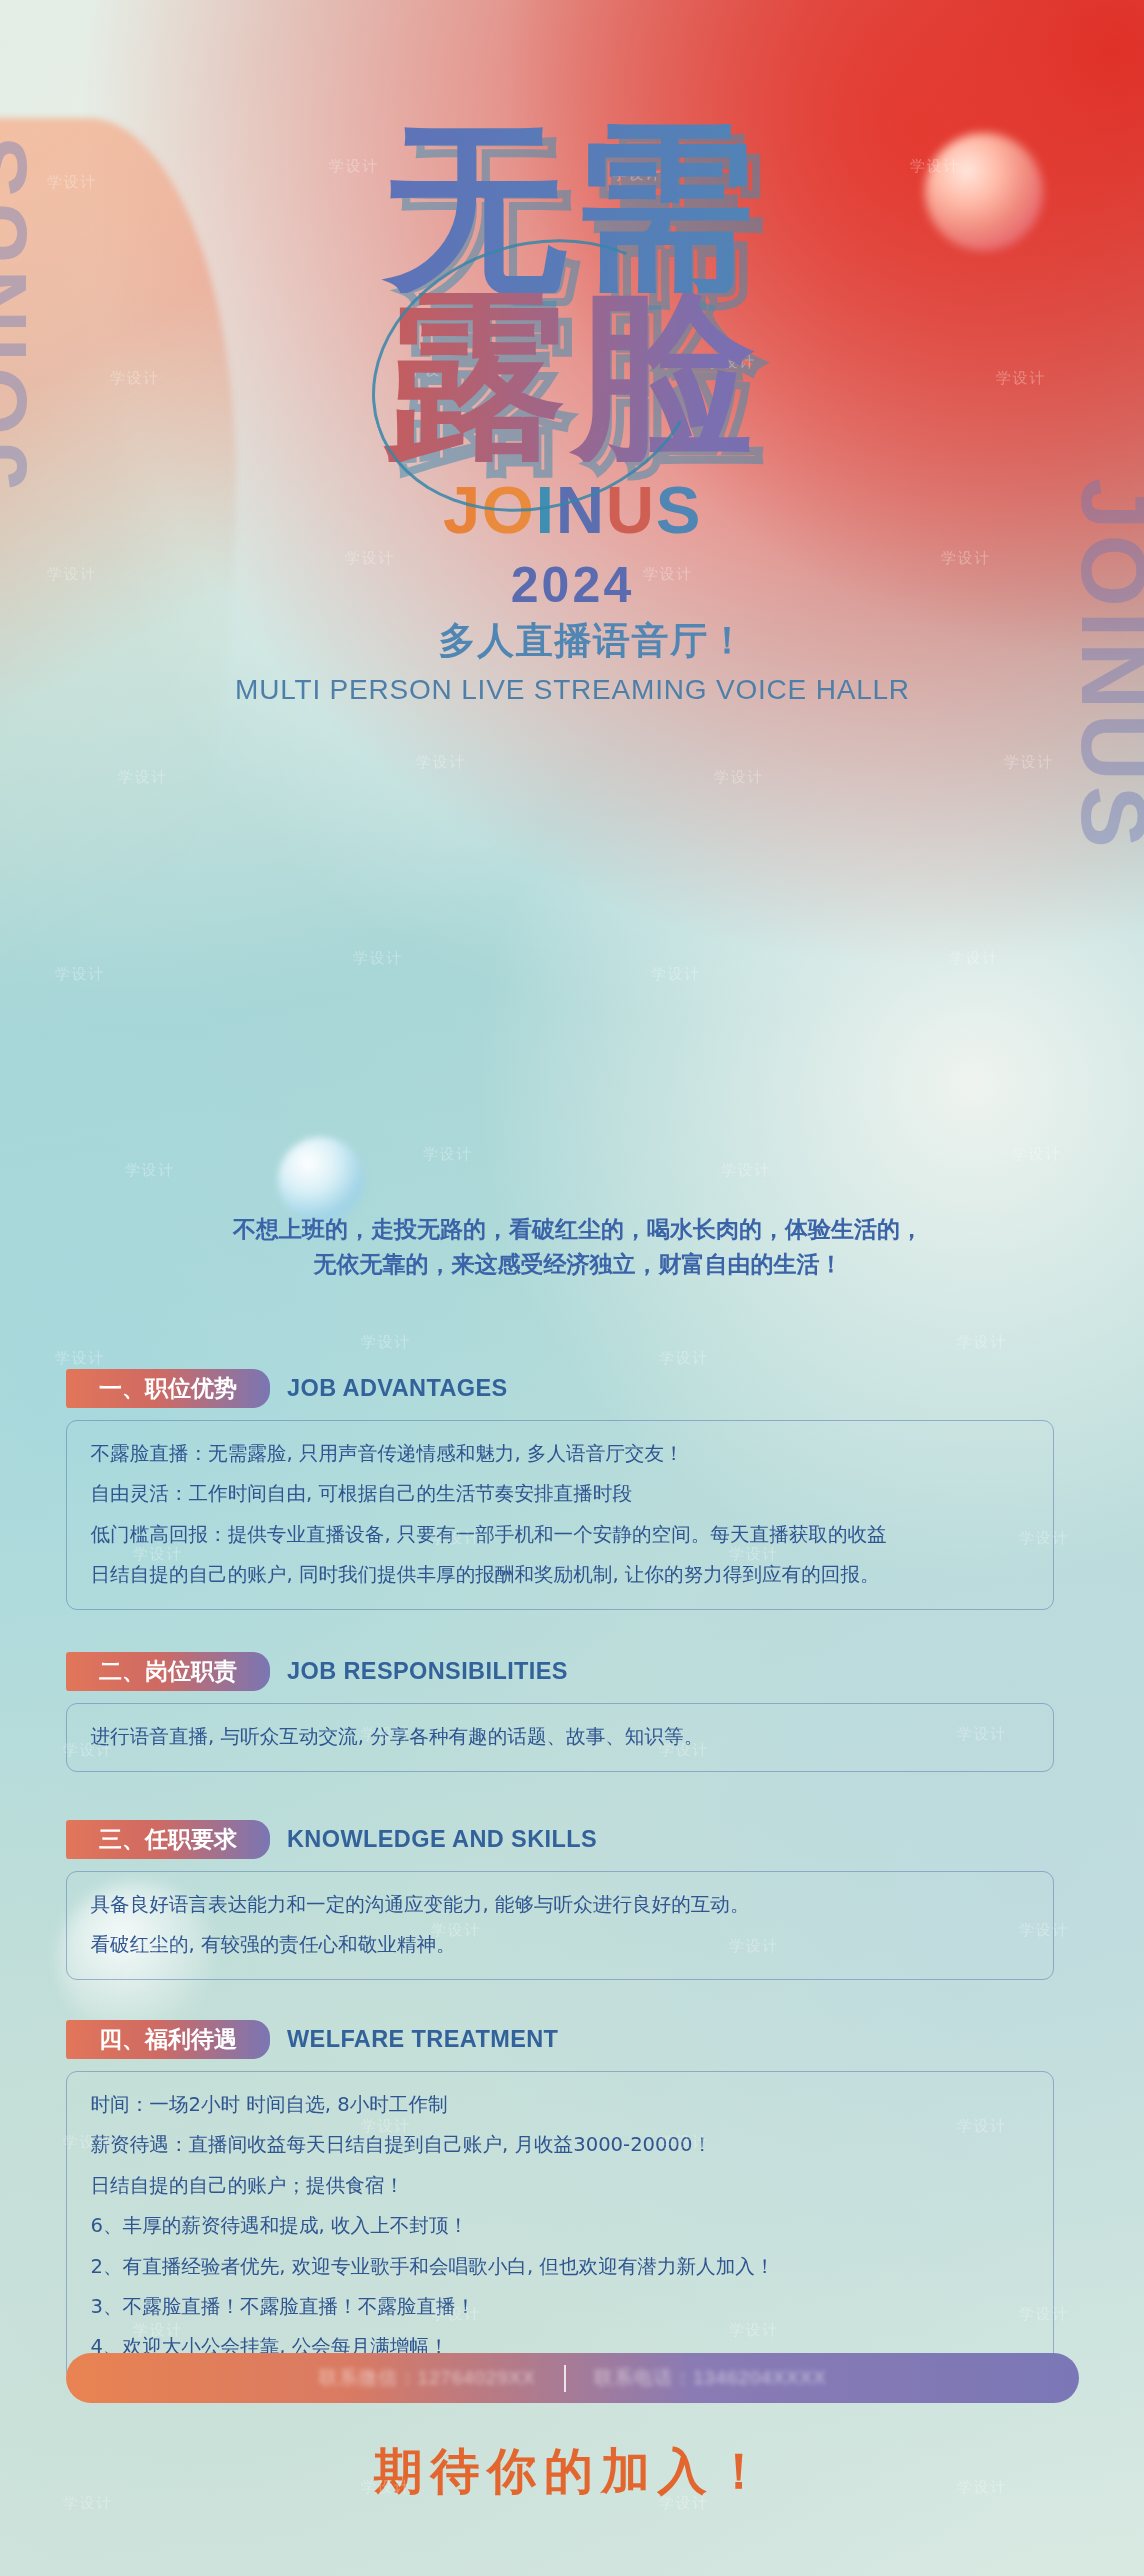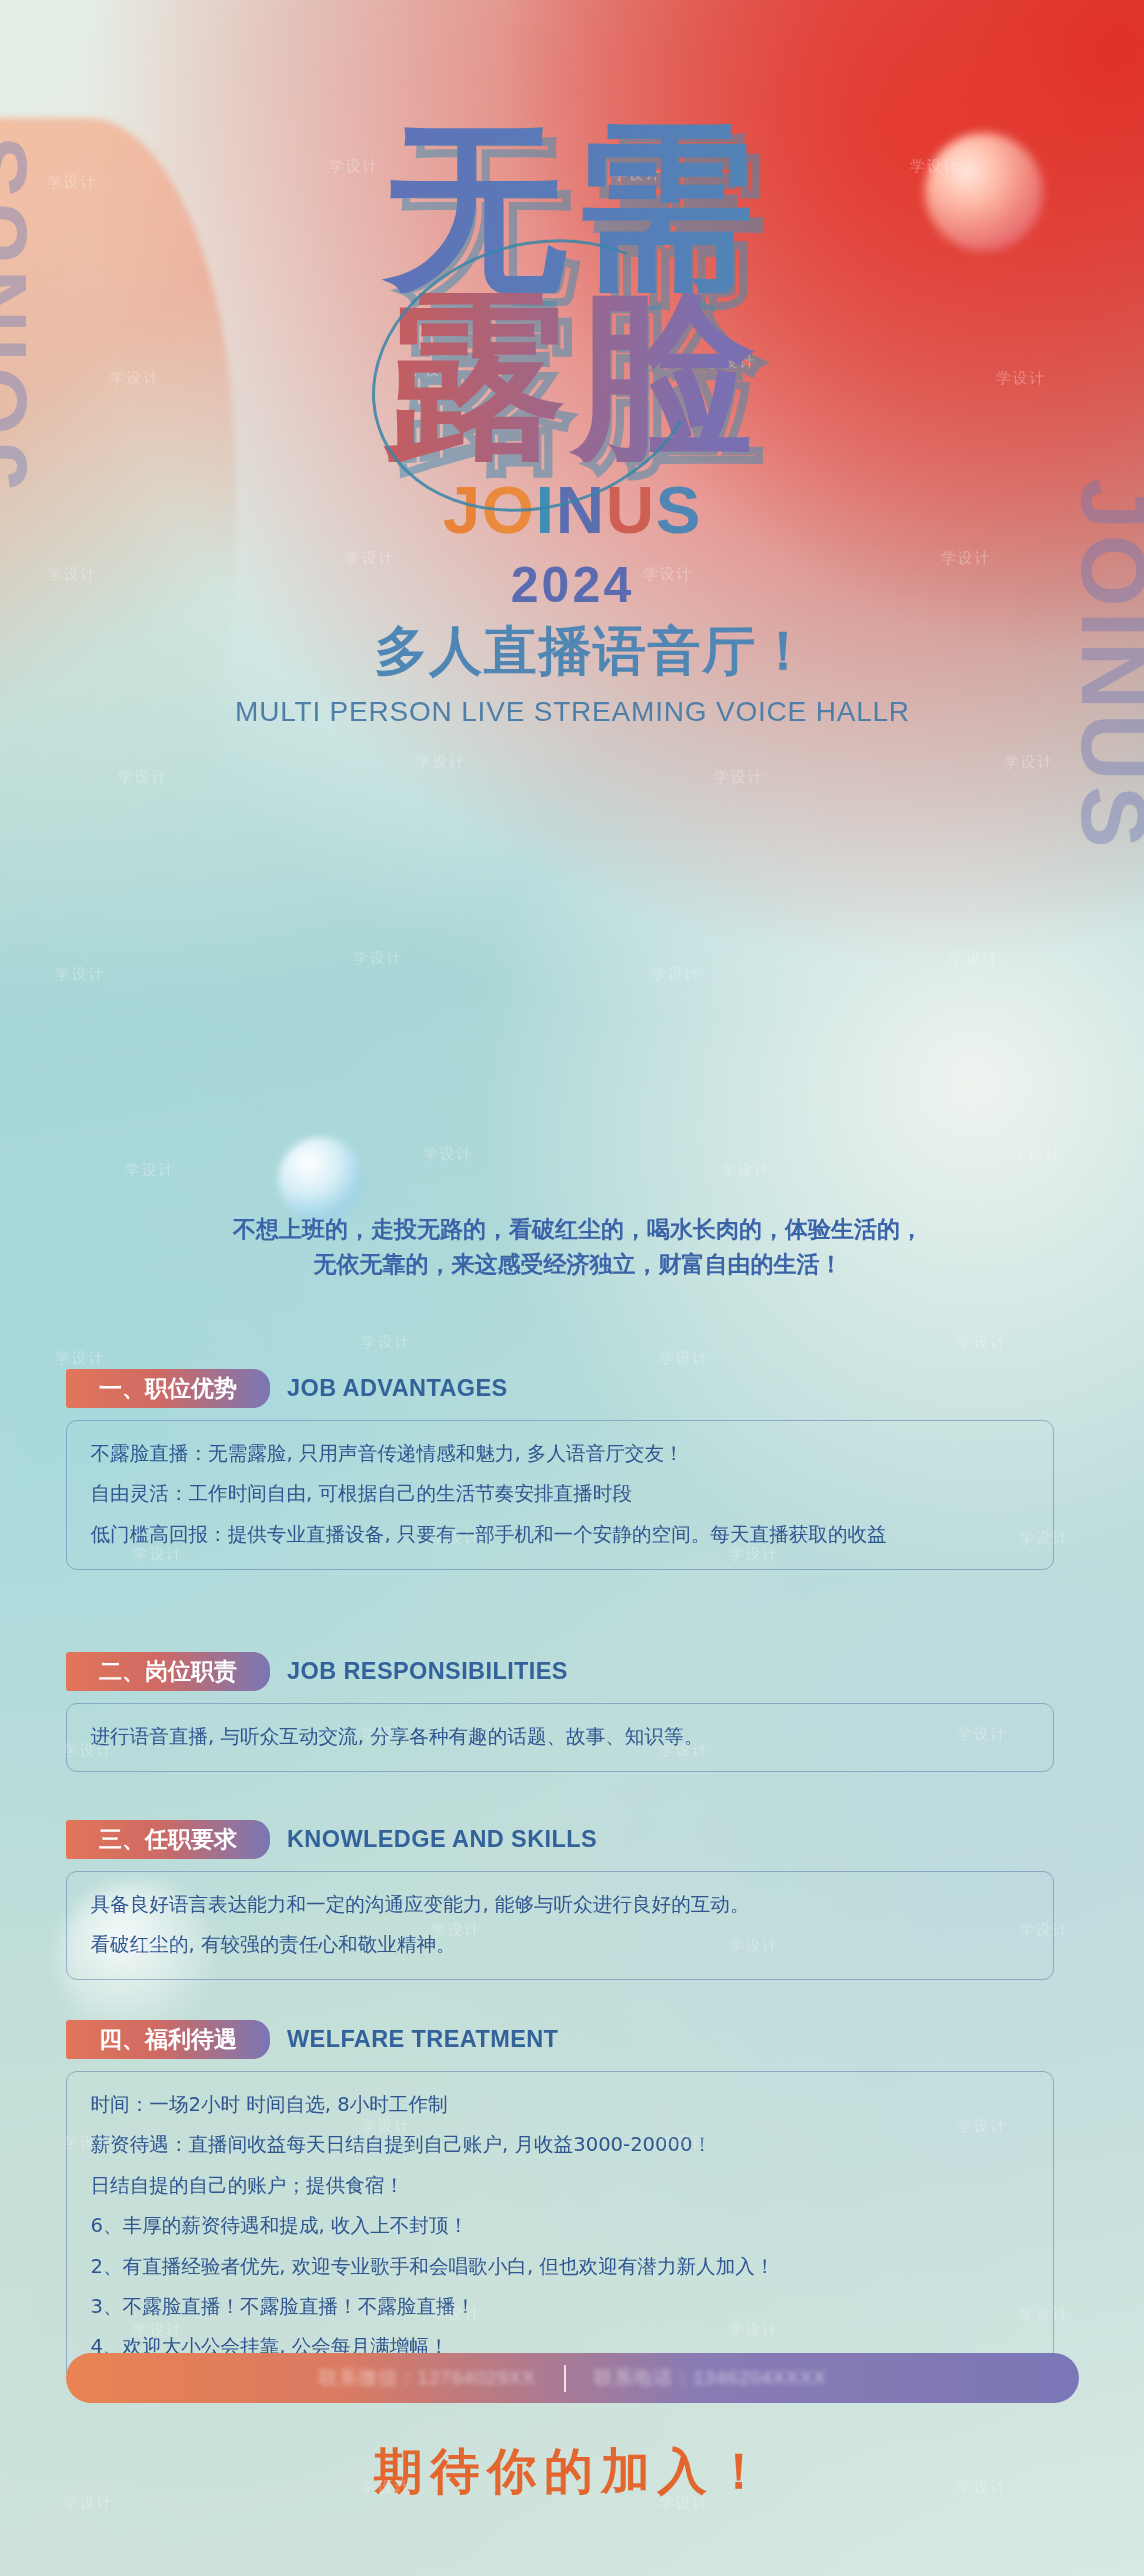--- a/index.html
+++ b/index.html
@@ -104,21 +104,21 @@
   .jw-o1{color:#e98a3c;}
   .jw-j{color:#e9833a;}
   .jw-i{color:#3f8fb5;}
   .jw-n{color:#5b6fb0;}
   .jw-u{color:#cf5f52;}
   .jw-s{color:#4f86b3;}
   .year{
     margin-top:7.8px;font-size:50px;font-weight:700;color:#5b6bb0;letter-spacing:3.1px;
   }
   .subtitle-cn{
-    margin-top:1.6px;font-size:53px;font-weight:700;color:#4f86b3;letter-spacing:1.6px;
+    margin-top:1.6px;font-size:37px;font-weight:700;color:#4f86b3;letter-spacing:1.6px;
     font-family:"DejaVu Sans","Liberation Sans",sans-serif;
     padding-left:41px;
   }
   .subtitle-en{
     margin-top:7.8px;font-size:28px;color:#4d7fa8;letter-spacing:0.8px;
   }
   .tagline{
     position:absolute;left:0;right:0;top:1212px;text-align:center;
     color:#3b63a8;font-weight:700;font-size:23px;line-height:35px;
     font-family:"DejaVu Sans","Liberation Sans",sans-serif;
@@ -208,20 +208,21 @@
 
   <div class="section" style="top:1368px;">
     <div class="sec-head">
       <div class="badge">一、职位优势</div>
       <div class="sec-en">JOB ADVANTAGES</div>
     </div>
     <div class="box">
       <p>不露脸直播：无需露脸, 只用声音传递情感和魅力, 多人语音厅交友！</p>
       <p>自由灵活：工作时间自由, 可根据自己的生活节奏安排直播时段</p>
       <p>低门槛高回报：提供专业直播设备, 只要有一部手机和一个安静的空间。每天直播获取的收益</p>
+      <p>日结自提的自己的账户, 同时我们提供丰厚的报酬和奖励机制, 让你的努力得到应有的回报。</p>
     </div>
   </div>
 
   <div class="section" style="top:1651px;">
     <div class="sec-head">
       <div class="badge">二、岗位职责</div>
       <div class="sec-en">JOB RESPONSIBILITIES</div>
     </div>
     <div class="box">
       <p>进行语音直播, 与听众互动交流, 分享各种有趣的话题、故事、知识等。</p>

